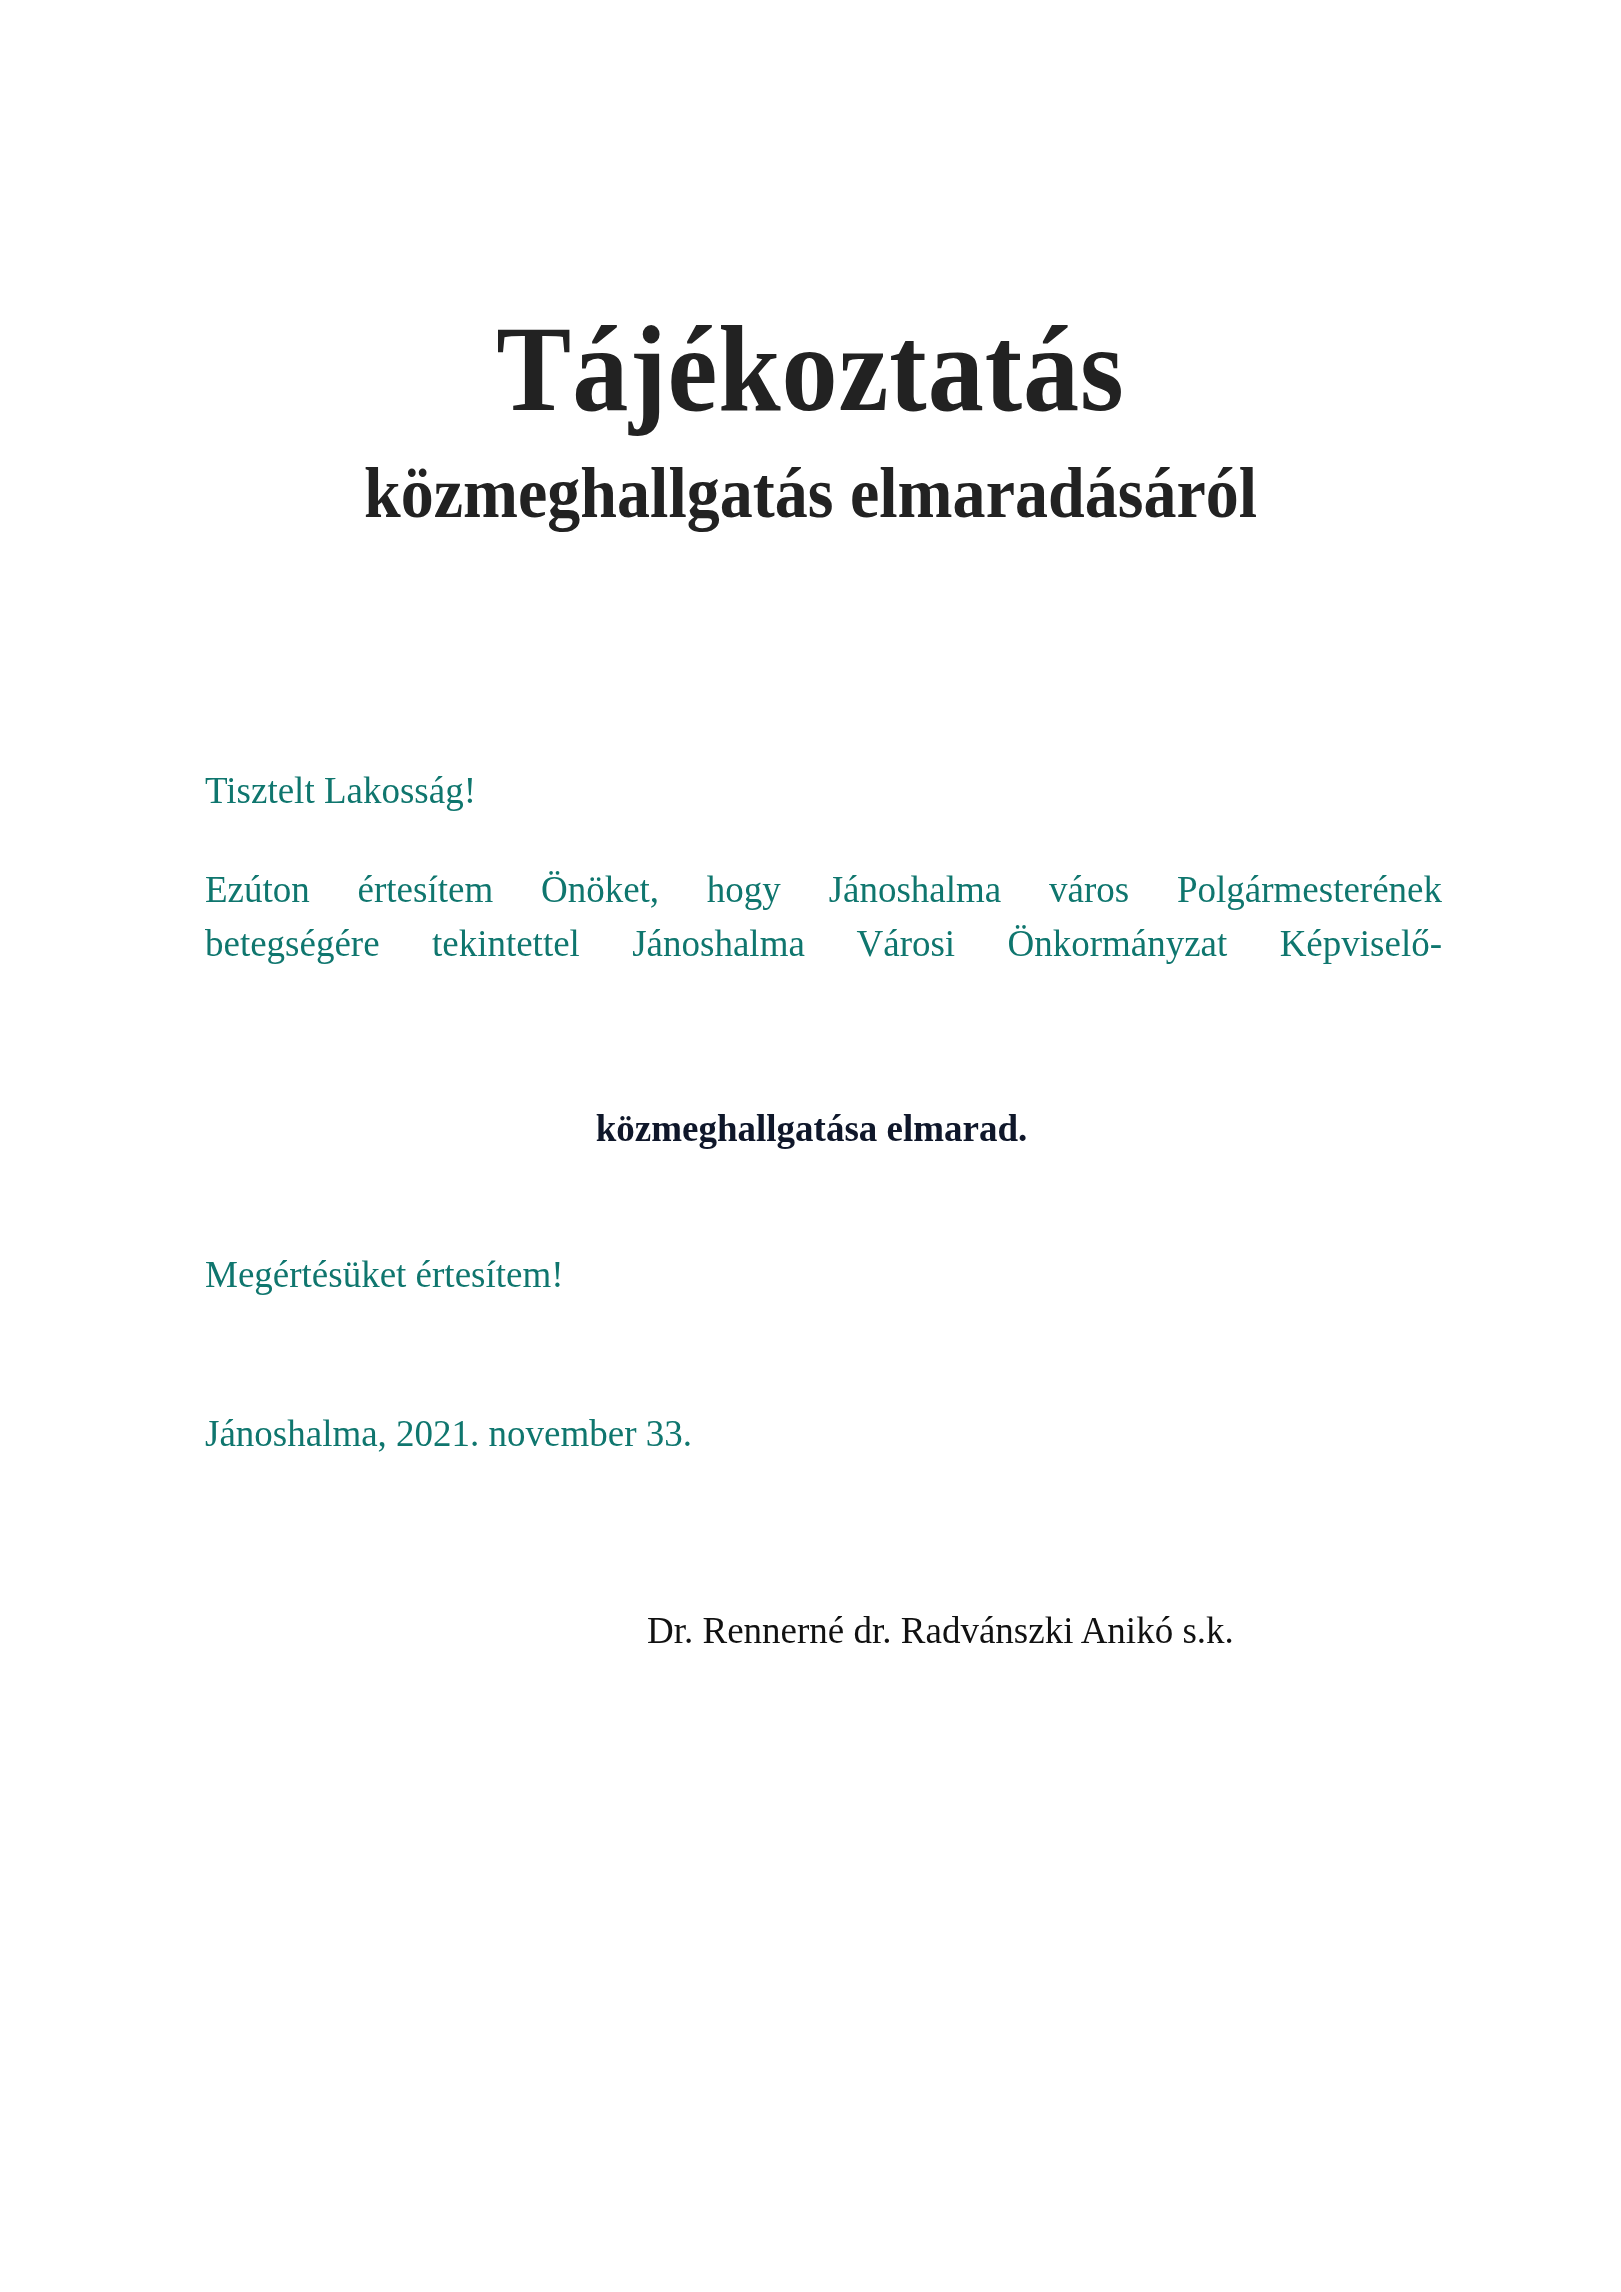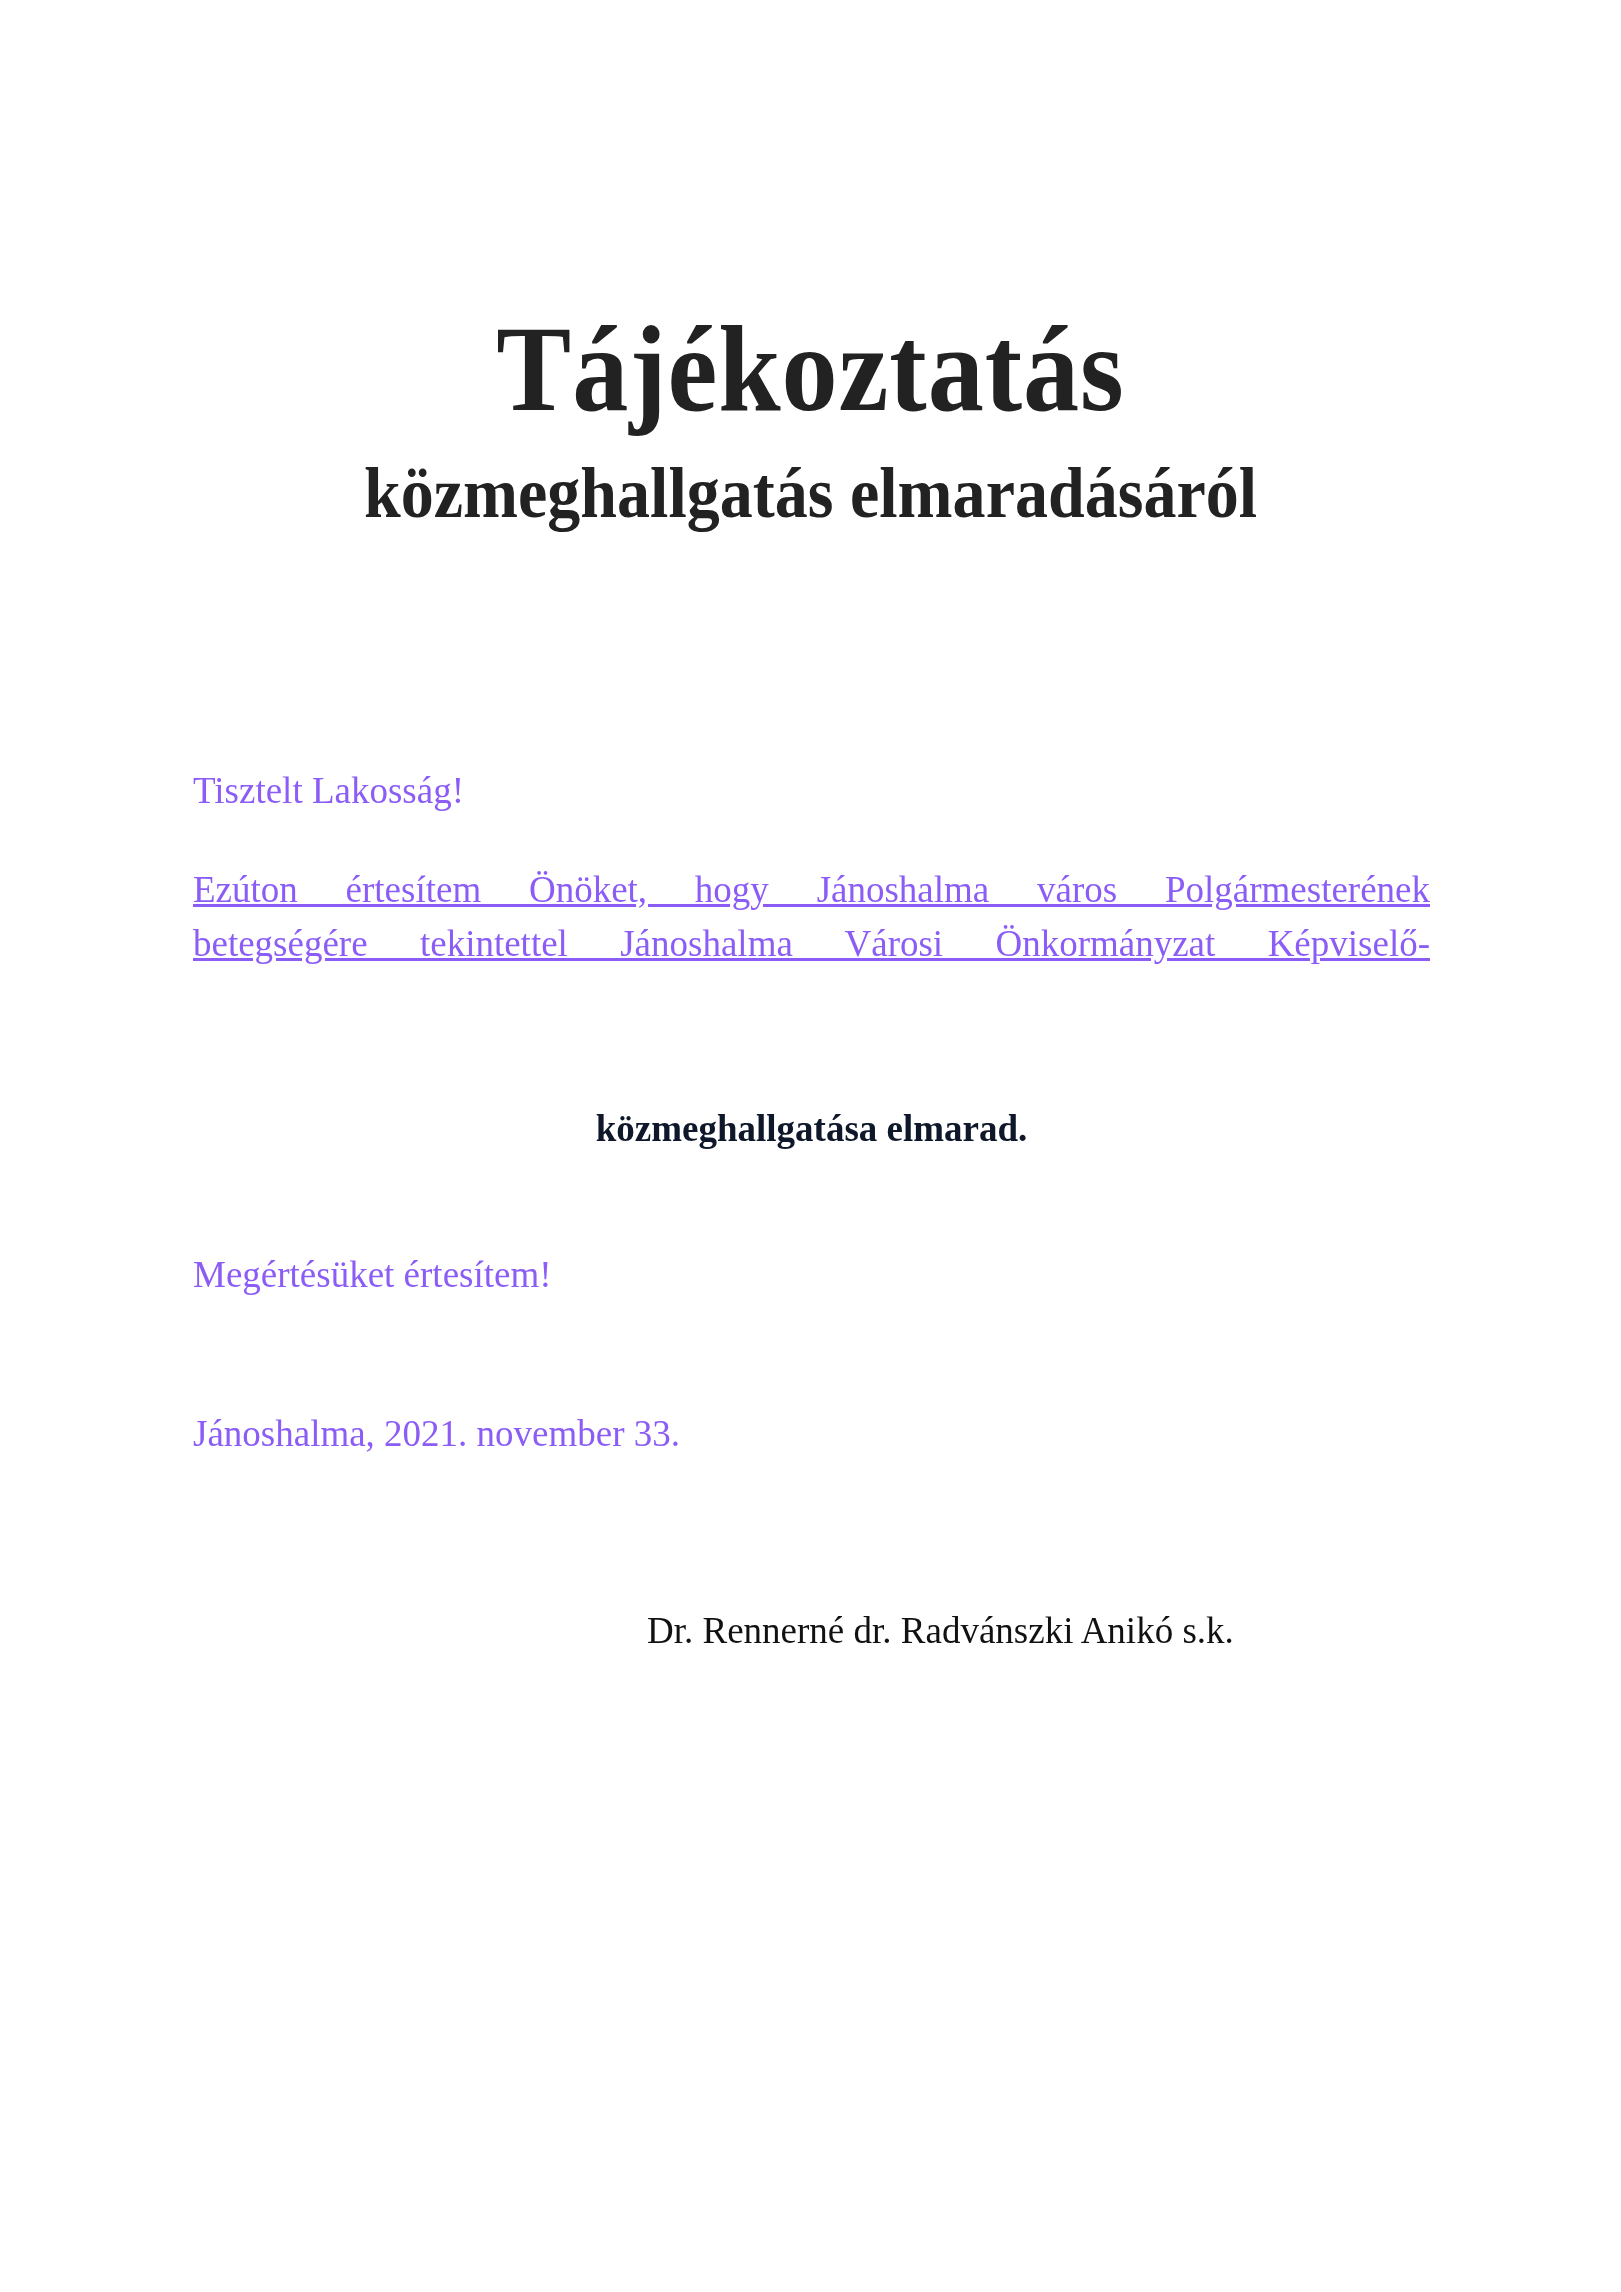--- a/index.html
+++ b/index.html
@@ -44,31 +44,30 @@
       text-align: center;
       font-weight: bold;
       font-size: 71px;
       line-height: 88px;
       color: #222222;
       transform: scaleX(0.93);
       transform-origin: 50% 50%;
     }
     .body-text {
       position: absolute;
-      left: 193px;
+      left: 205px;
       width: 1237px;
       font-size: 37px;
       line-height: 54px;
-      color: #8b5cf6;
+      color: #0f766e;
     }
     .greeting { top: 727px; }
     .paragraph {
       top: 863px;
       text-align: justify;
-      text-decoration: underline;
     }
     .paragraph .line {
       display: block;
       text-align: justify;
       text-align-last: justify;
       white-space: nowrap;
     }
     .paragraph .line.last {
       text-align-last: left;
     }

